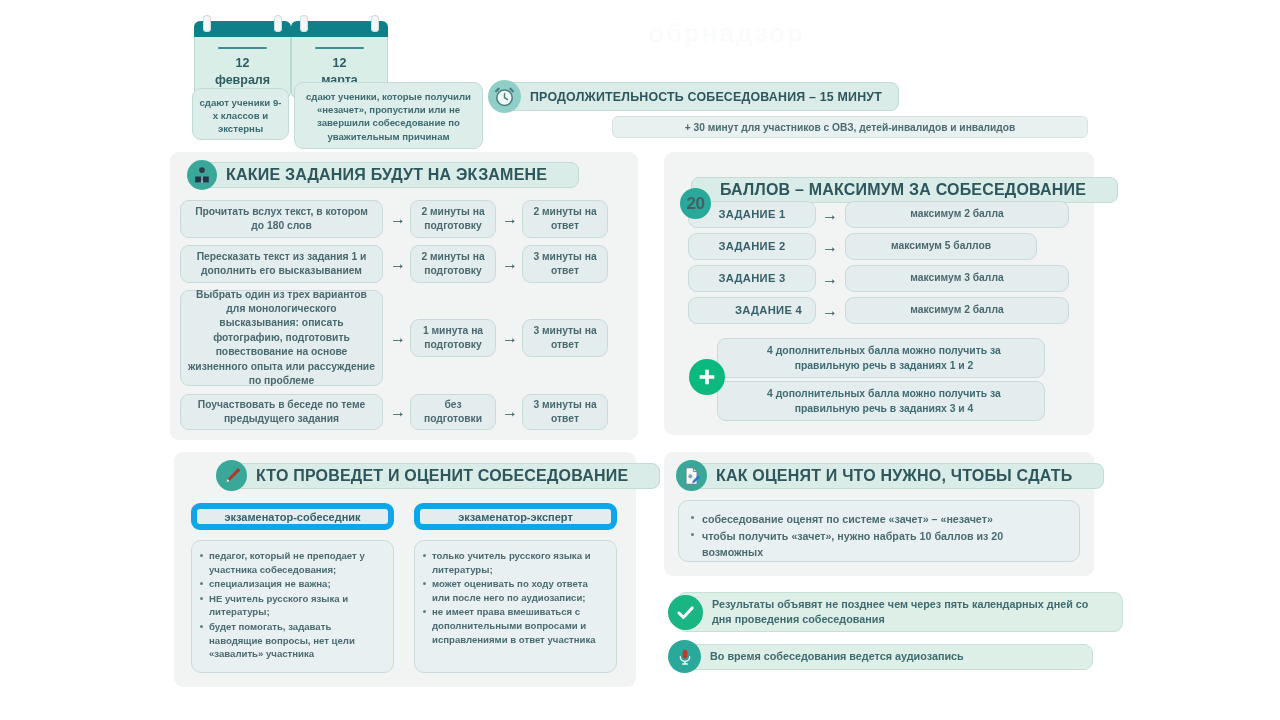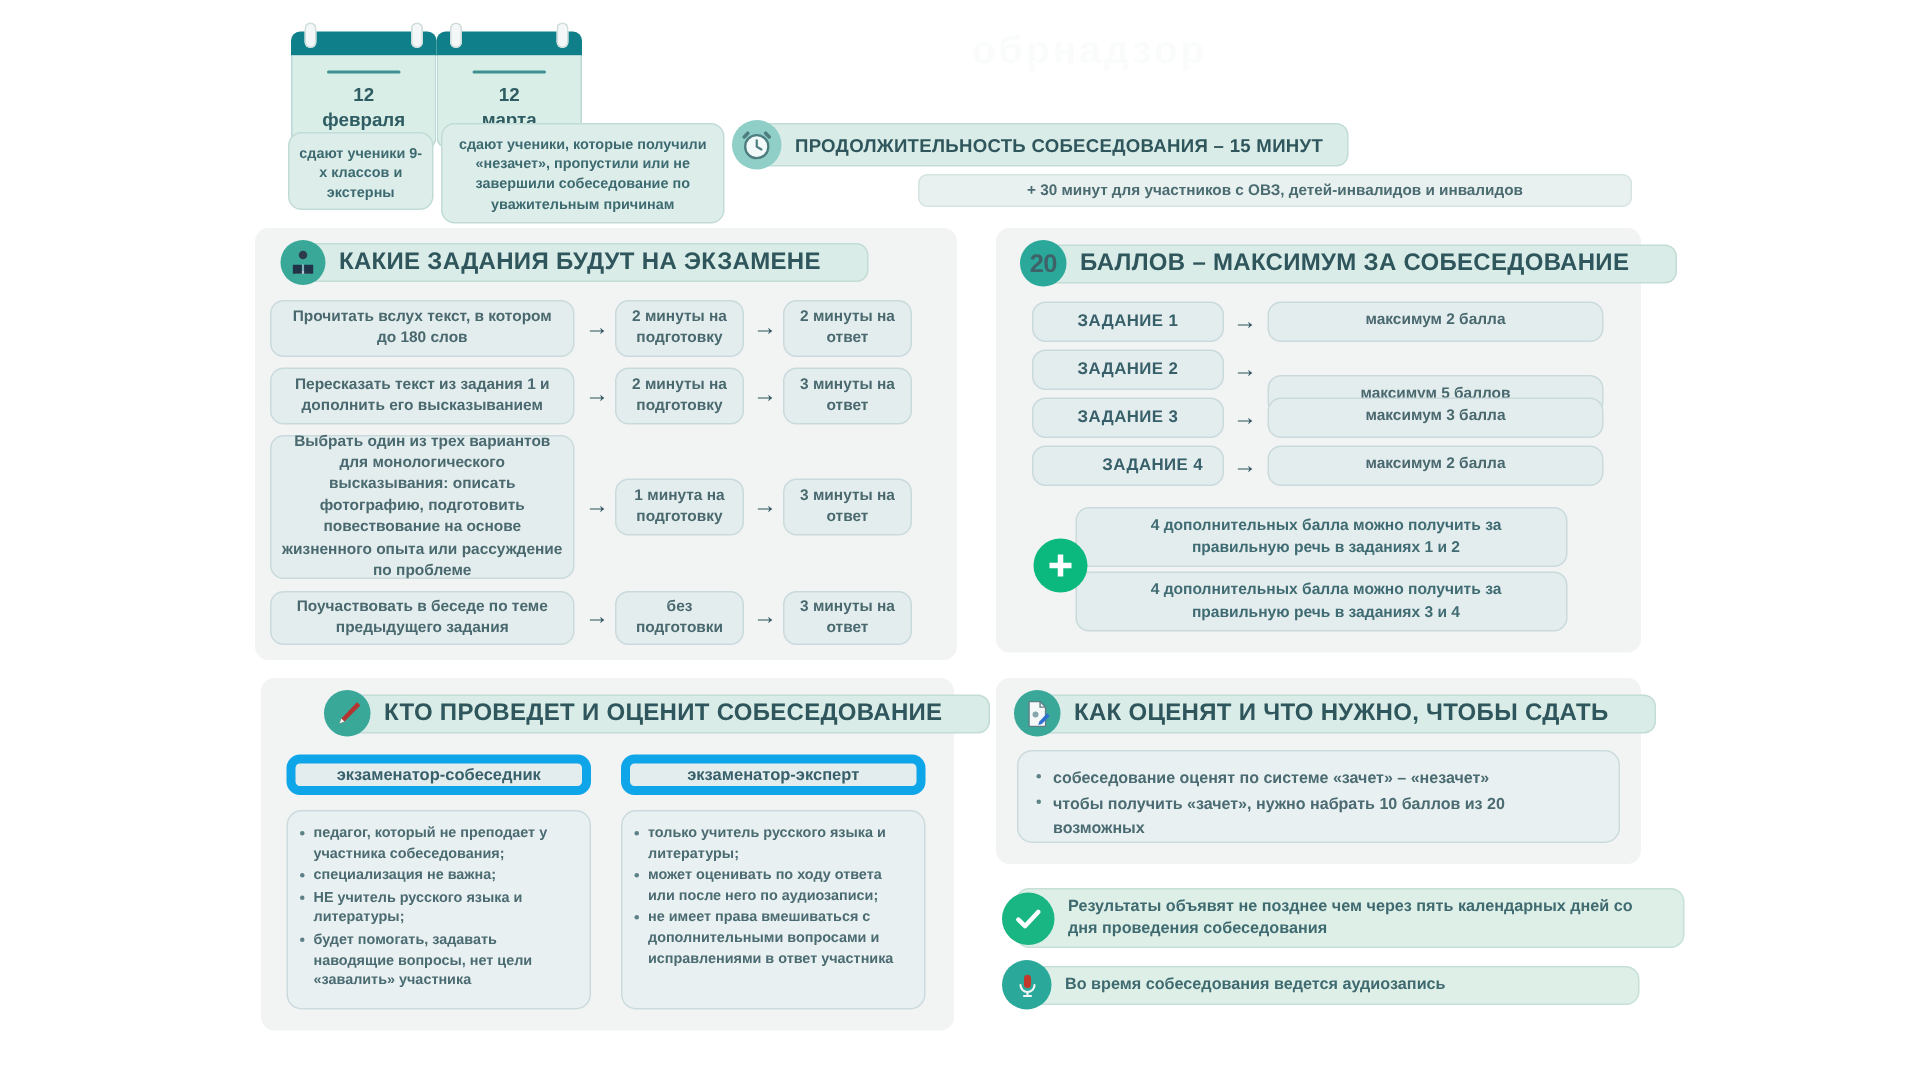--- a/index.html
+++ b/index.html
@@ -201,37 +201,37 @@
     <div class="box" style="left:10px;top:242px;width:203px;height:36px;">Поучаствовать в беседе по теме предыдущего задания</div>
     <div class="arrow" style="left:217px;top:250px;width:22px;height:20px;">→</div>
     <div class="box" style="left:240px;top:242px;width:86px;height:36px;">без подготовки</div>
     <div class="arrow" style="left:329px;top:250px;width:22px;height:20px;">→</div>
     <div class="box" style="left:352px;top:242px;width:86px;height:36px;">3 минуты на ответ</div>
   </div>
 
   <div class="panel" style="left:664px;top:152px;width:430px;height:283px;">
 
     <div class="hdr" style="left:16px;top:8px;">
-      <div class="icon-circle" style="width:31px;height:31px;background:#2aa89a;">
+      <div class="icon-circle" style="width:31px;height:31px;background:#2aa89a;margin-top:28px;">
         <span style="font-size:17px;font-weight:700;color:#3f6269;letter-spacing:-.5px;">20</span>
       </div>
       <div class="hdr-pill">БАЛЛОВ – МАКСИМУМ ЗА СОБЕСЕДОВАНИЕ</div>
     </div>
 
     <div class="box" style="left:24px;top:49px;width:128px;height:27px;">
       <span class="task-label">ЗАДАНИЕ 1</span>
     </div>
     <div class="arrow" style="left:155px;top:53px;width:22px;height:20px;">→</div>
     <div class="box" style="left:181px;top:49px;width:224px;height:27px;">максимум 2 балла</div>
 
     <div class="box" style="left:24px;top:81px;width:128px;height:27px;">
       <span class="task-label">ЗАДАНИЕ 2</span>
     </div>
     <div class="arrow" style="left:155px;top:85px;width:22px;height:20px;">→</div>
-    <div class="box" style="left:181px;top:98px;width:224px;height:27px;">максимум 5 баллов</div>
+    <div class="box" style="left:181px;top:81px;width:192px;height:27px;">максимум 5 баллов</div>
 
     <div class="box" style="left:24px;top:113px;width:128px;height:27px;">
       <span class="task-label">ЗАДАНИЕ 3</span>
     </div>
     <div class="arrow" style="left:155px;top:117px;width:22px;height:20px;">→</div>
     <div class="box" style="left:181px;top:113px;width:224px;height:27px;">максимум 3 балла</div>
 
     <div class="box" style="left:24px;top:145px;width:128px;height:27px;padding-left:40px;">
       <span class="task-label">ЗАДАНИЕ 4</span>
     </div>

